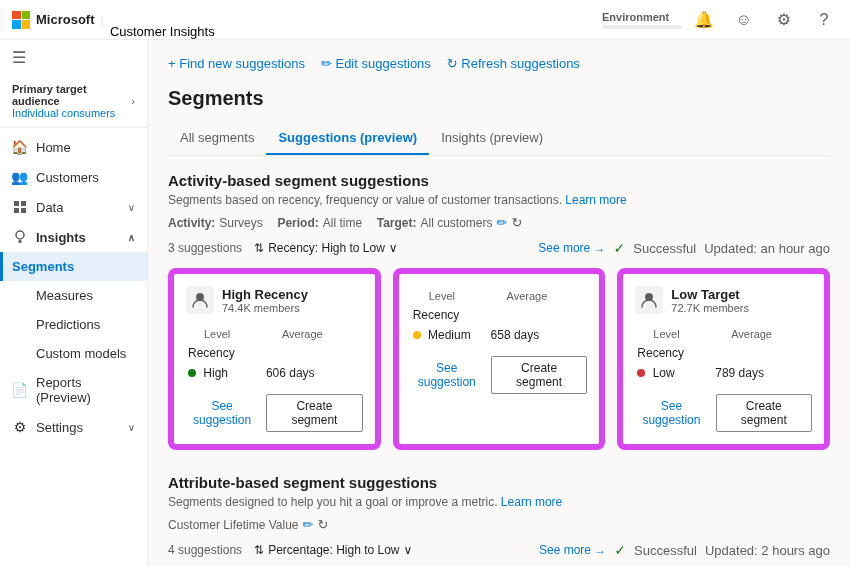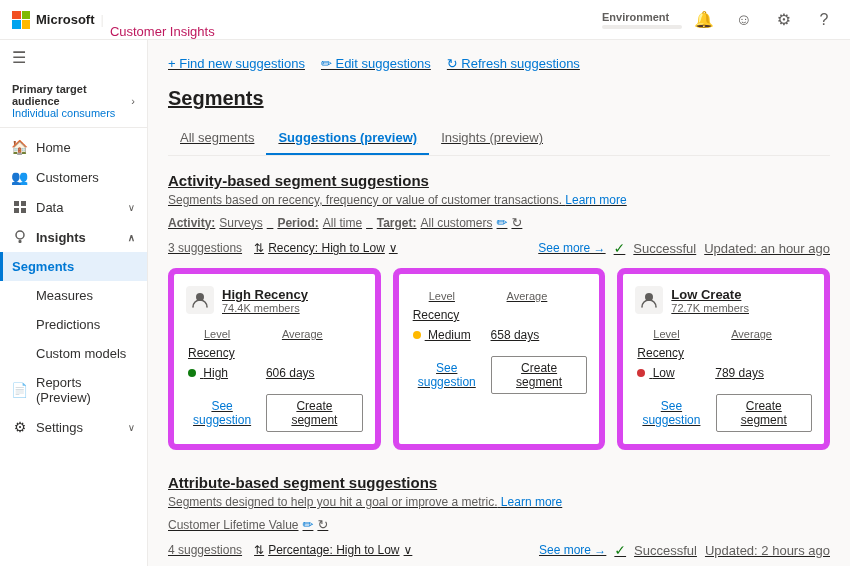--- a/index.html
+++ b/index.html
@@ -8,21 +8,21 @@
     
     .topbar { height: 40px; background: #fff; border-bottom: 1px solid #edebe9; display: flex; align-items: center; padding: 0 12px; gap: 8px; flex-shrink: 0; }
     .topbar-logo { display: flex; align-items: center; gap: 6px; }
     .ms-logo { width: 18px; height: 18px; display: grid; grid-template-columns: 1fr 1fr; gap: 1px; }
     .ms-logo span { display: block; }
     .ms-logo span:nth-child(1) { background: #f25022; }
     .ms-logo span:nth-child(2) { background: #7fba00; }
     .ms-logo span:nth-child(3) { background: #00a4ef; }
     .ms-logo span:nth-child(4) { background: #ffb900; }
     .topbar-brand { font-size: 13px; font-weight: 600; color: #201f1e; }
-    .topbar-app { font-size: 13px; color: #be185d; margin-top: 24px; }
+    .topbar-app { font-size: 13px; color: #000000; margin-top: 24px; }
     .topbar-spacer { flex: 1; }
     .topbar-icons { display: flex; align-items: center; gap: 12px; }
     .topbar-icon-btn { width: 28px; height: 28px; display: flex; align-items: center; justify-content: center; border-radius: 4px; cursor: pointer; color: #605e5c; font-size: 16px; background: none; border: none; }
     .topbar-env { font-size: 11px; color: #605e5c; }
     .topbar-env-label { font-weight: 600; font-size: 11px; }
 
     
     .layout { display: flex; flex: 1; overflow: hidden; }
 
     
@@ -37,21 +37,21 @@
     .sidebar-nav-item { display: flex; align-items: center; gap: 8px; padding: 7px 12px; cursor: pointer; color: #323130; font-size: 13px; border-radius: 0; }
     .sidebar-nav-item.active { background: #e5f0fb; color: #0078d4; border-left: 3px solid #0078d4; padding-left: 9px; font-weight: 600; }
     .sidebar-nav-item.section-header { font-weight: 600; }
     .sidebar-nav-icon { width: 16px; height: 16px; display: flex; align-items: center; justify-content: center; font-size: 14px; flex-shrink: 0; }
     .sidebar-nav-label { flex: 1; }
     .sidebar-section-chevron { color: #605e5c; font-size: 10px; }
     .sidebar-sub-item { padding-left: 36px; font-size: 13px; }
     .sidebar-divider { height: 1px; background: #edebe9; margin: 4px 0; }
 
     
-    .main { flex: 1; overflow-y: auto; padding: 16px 20px; background: #faf9f8; text-decoration: underline; }
+    .main { flex: 1; overflow-y: auto; padding: 16px 20px; background: #faf9f8; }
 
     
     .action-bar { display: flex; gap: 16px; margin-bottom: 16px; }
     .action-btn { display: flex; align-items: center; gap: 4px; color: #0078d4; font-size: 13px; cursor: pointer; background: none; border: none; padding: 0; }
 
     
     .page-title { font-size: 20px; font-weight: 600; color: #201f1e; margin-bottom: 12px; }
 
     
     .tabs { display: flex; gap: 0; border-bottom: 1px solid #edebe9; margin-bottom: 16px; }
@@ -318,21 +318,21 @@
 
         <div class="card">
           <div class="card-header">
             <div class="card-icon">
               <svg width="18" height="18" viewBox="0 0 18 18" fill="none">
                   <circle cx="9" cy="6" r="4" fill="#605e5c"></circle>
                   <path d="M2 16c0-3.866 3.134-7 7-7s7 3.134 7 7" stroke="#605e5c" stroke-width="1.5" stroke-linecap="round"></path>
                 </svg>
             </div>
             <div class="card-title-area">
-              <div class="card-title">Low Create</div>
+              <div class="card-title">Low Target</div>
               <div class="card-subtitle">72.7K members</div>
             </div>
           </div>
           <table class="card-table">
             <tbody>
                 <tr>
               <th>Level</th>
               <th>Average</th>
             </tr>
             <tr>

